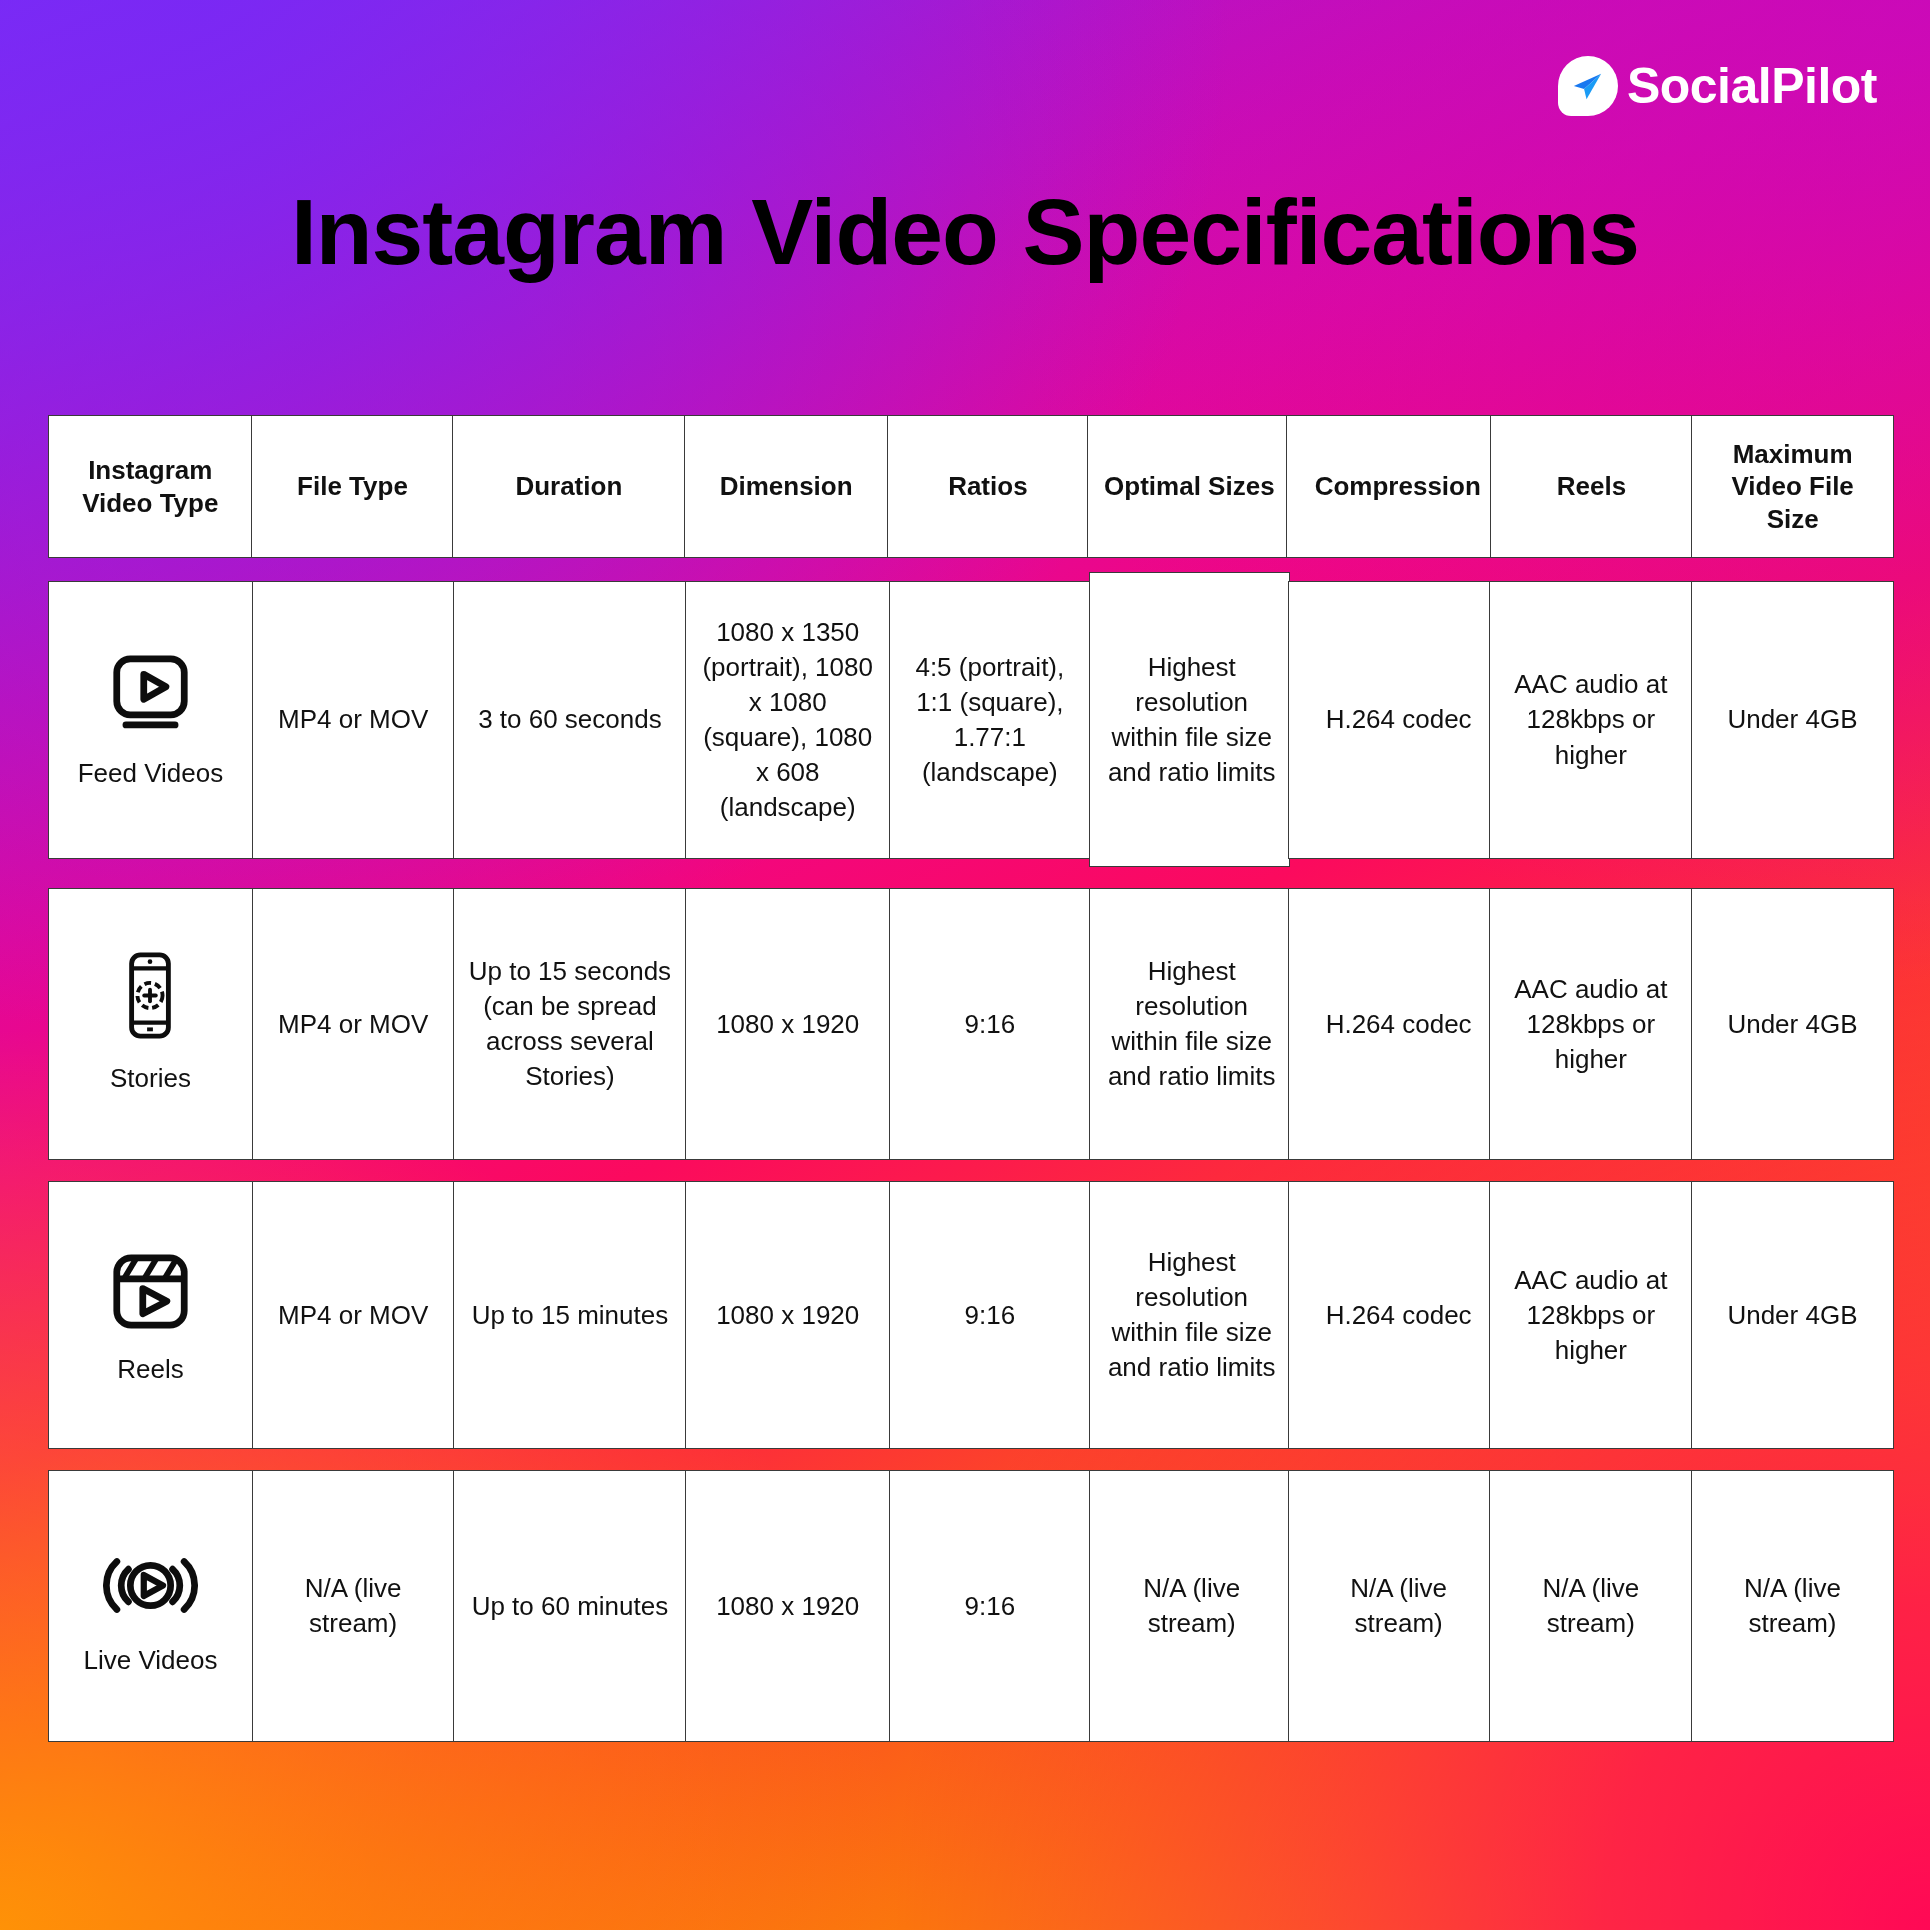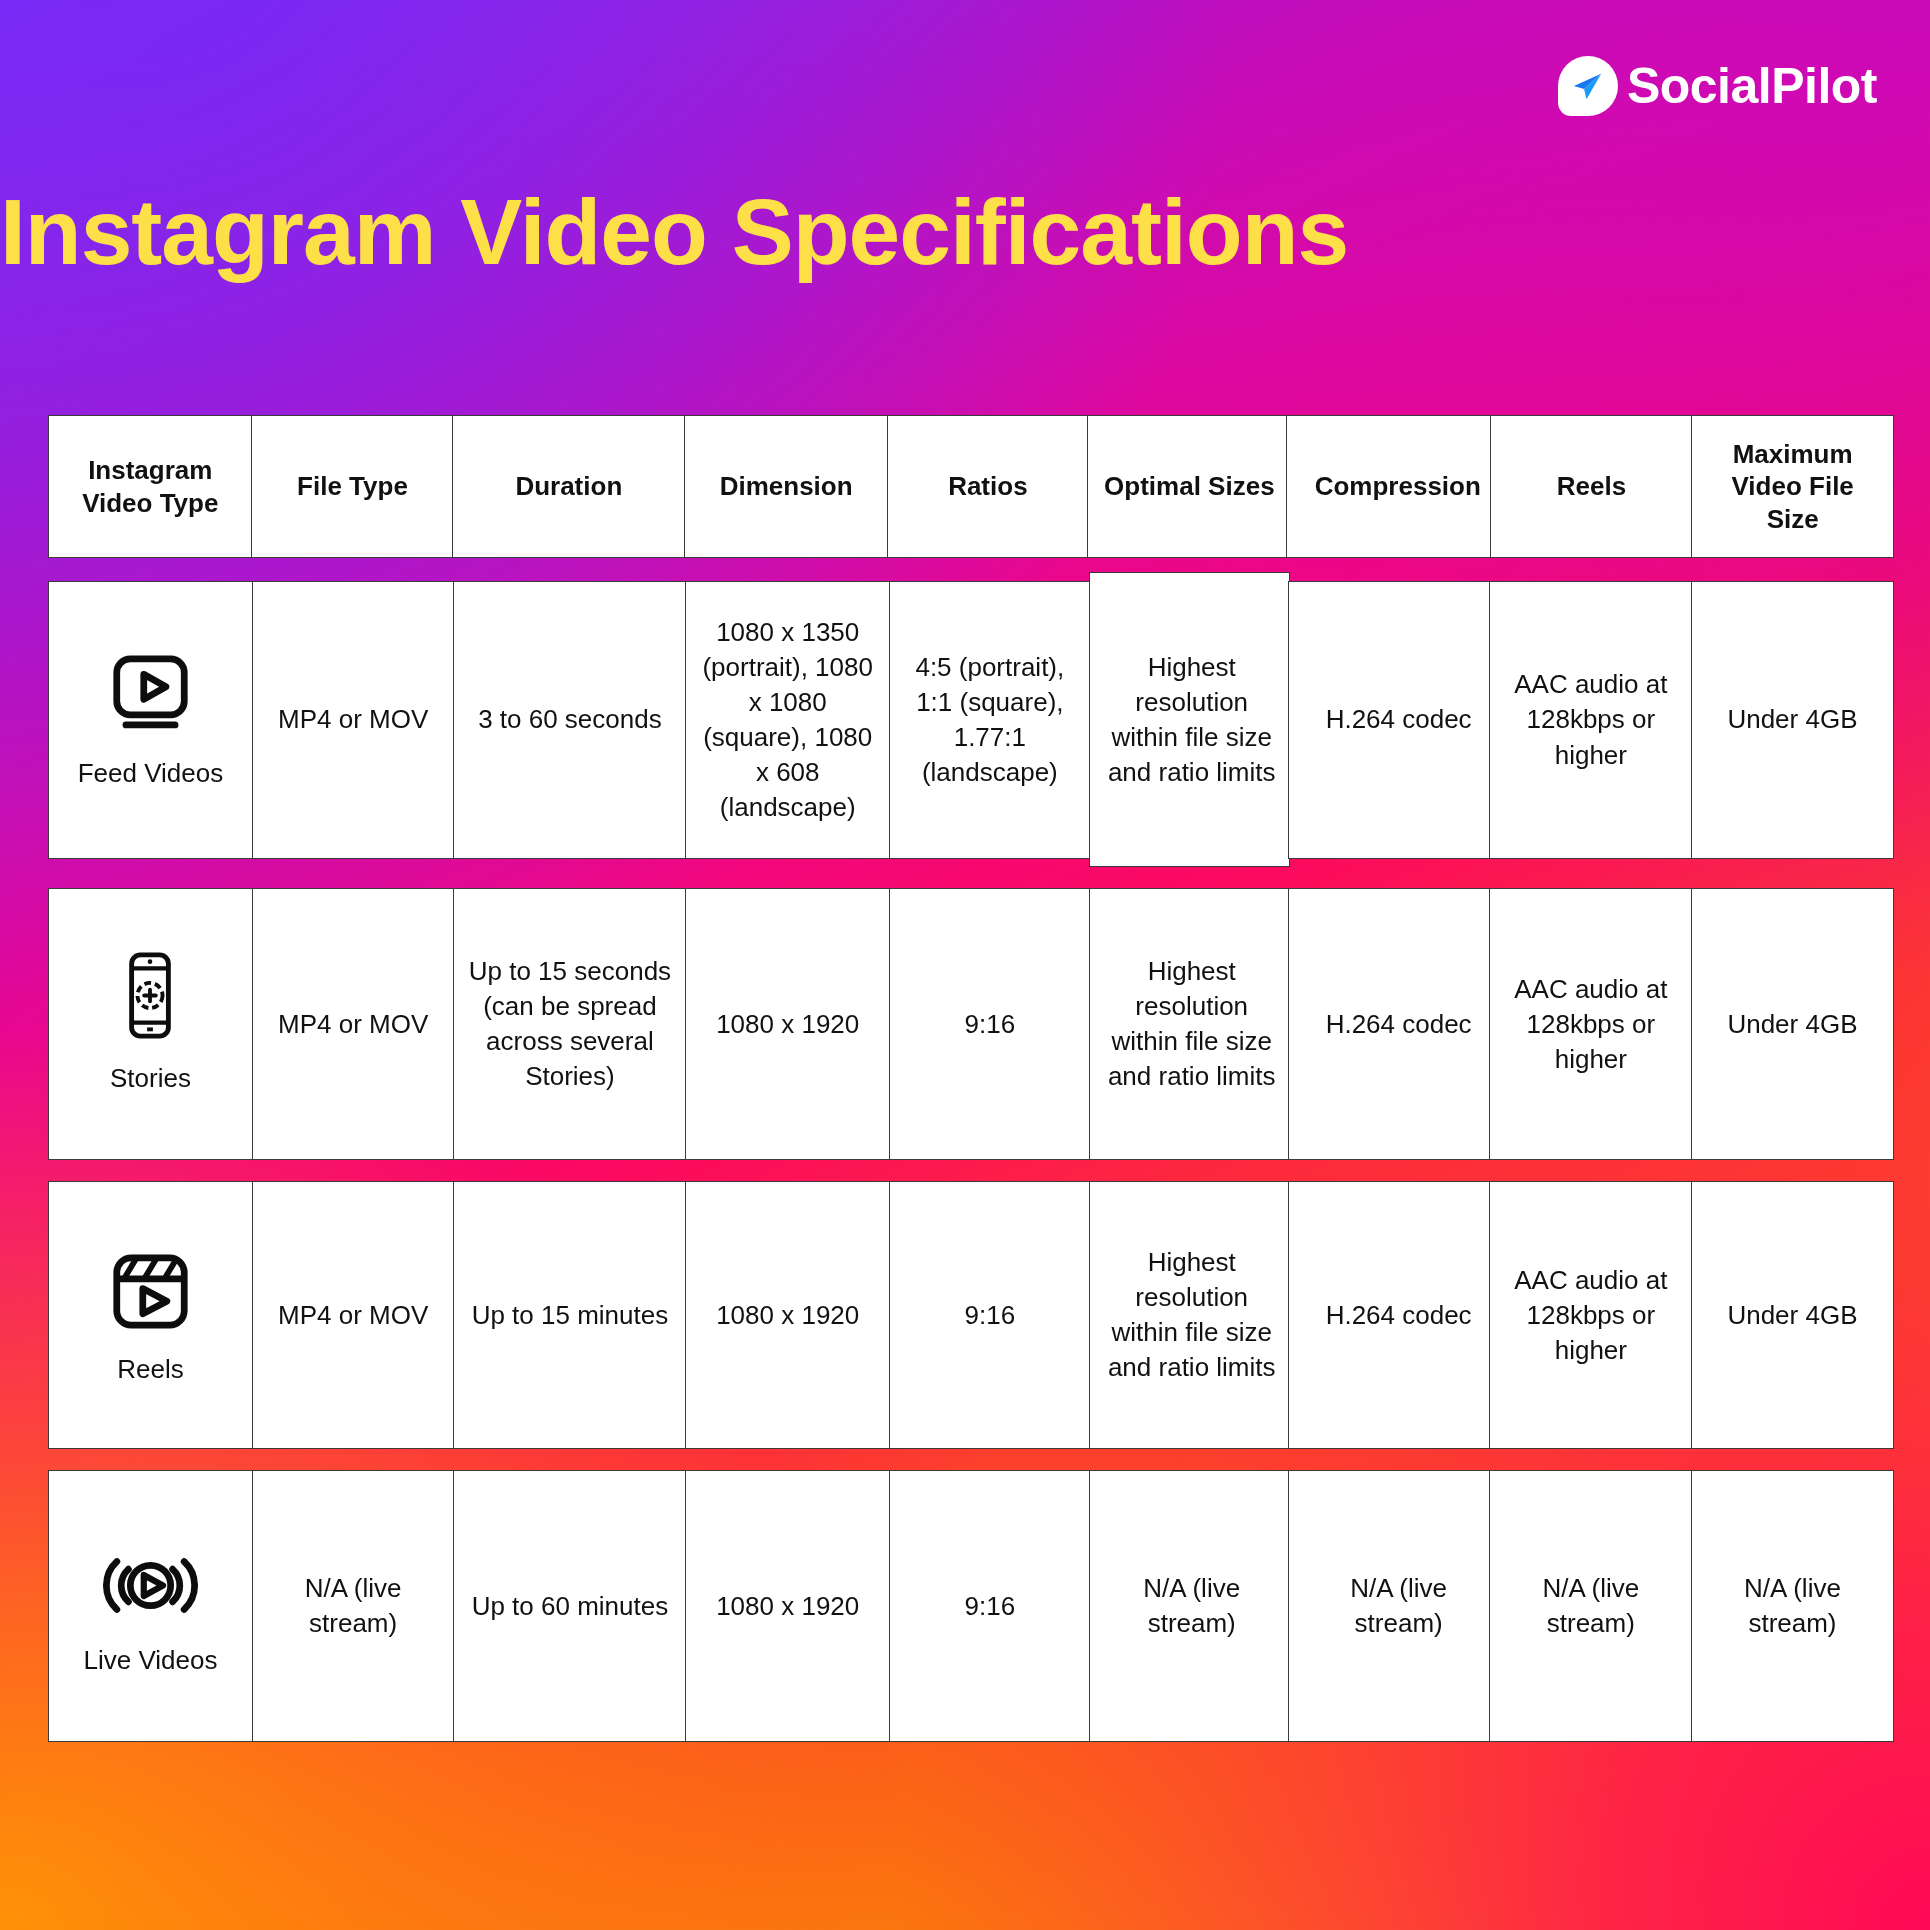--- a/index.html
+++ b/index.html
@@ -68,22 +68,22 @@
     font-weight: 700;
     letter-spacing: -0.5px;
     white-space: nowrap;
   }
 
   
   #title {
     position: absolute;
     top: 179px;
     left: 0; right: 0;
-    text-align: left;
-    color: #fde047;
+    text-align: center;
+    color: #000000;
     font-size: 93px;
     font-weight: 700;
     letter-spacing: -1px;
     z-index: 5;
   }
 
   
   #spec-table {
     position: absolute;
     left: 48px;

